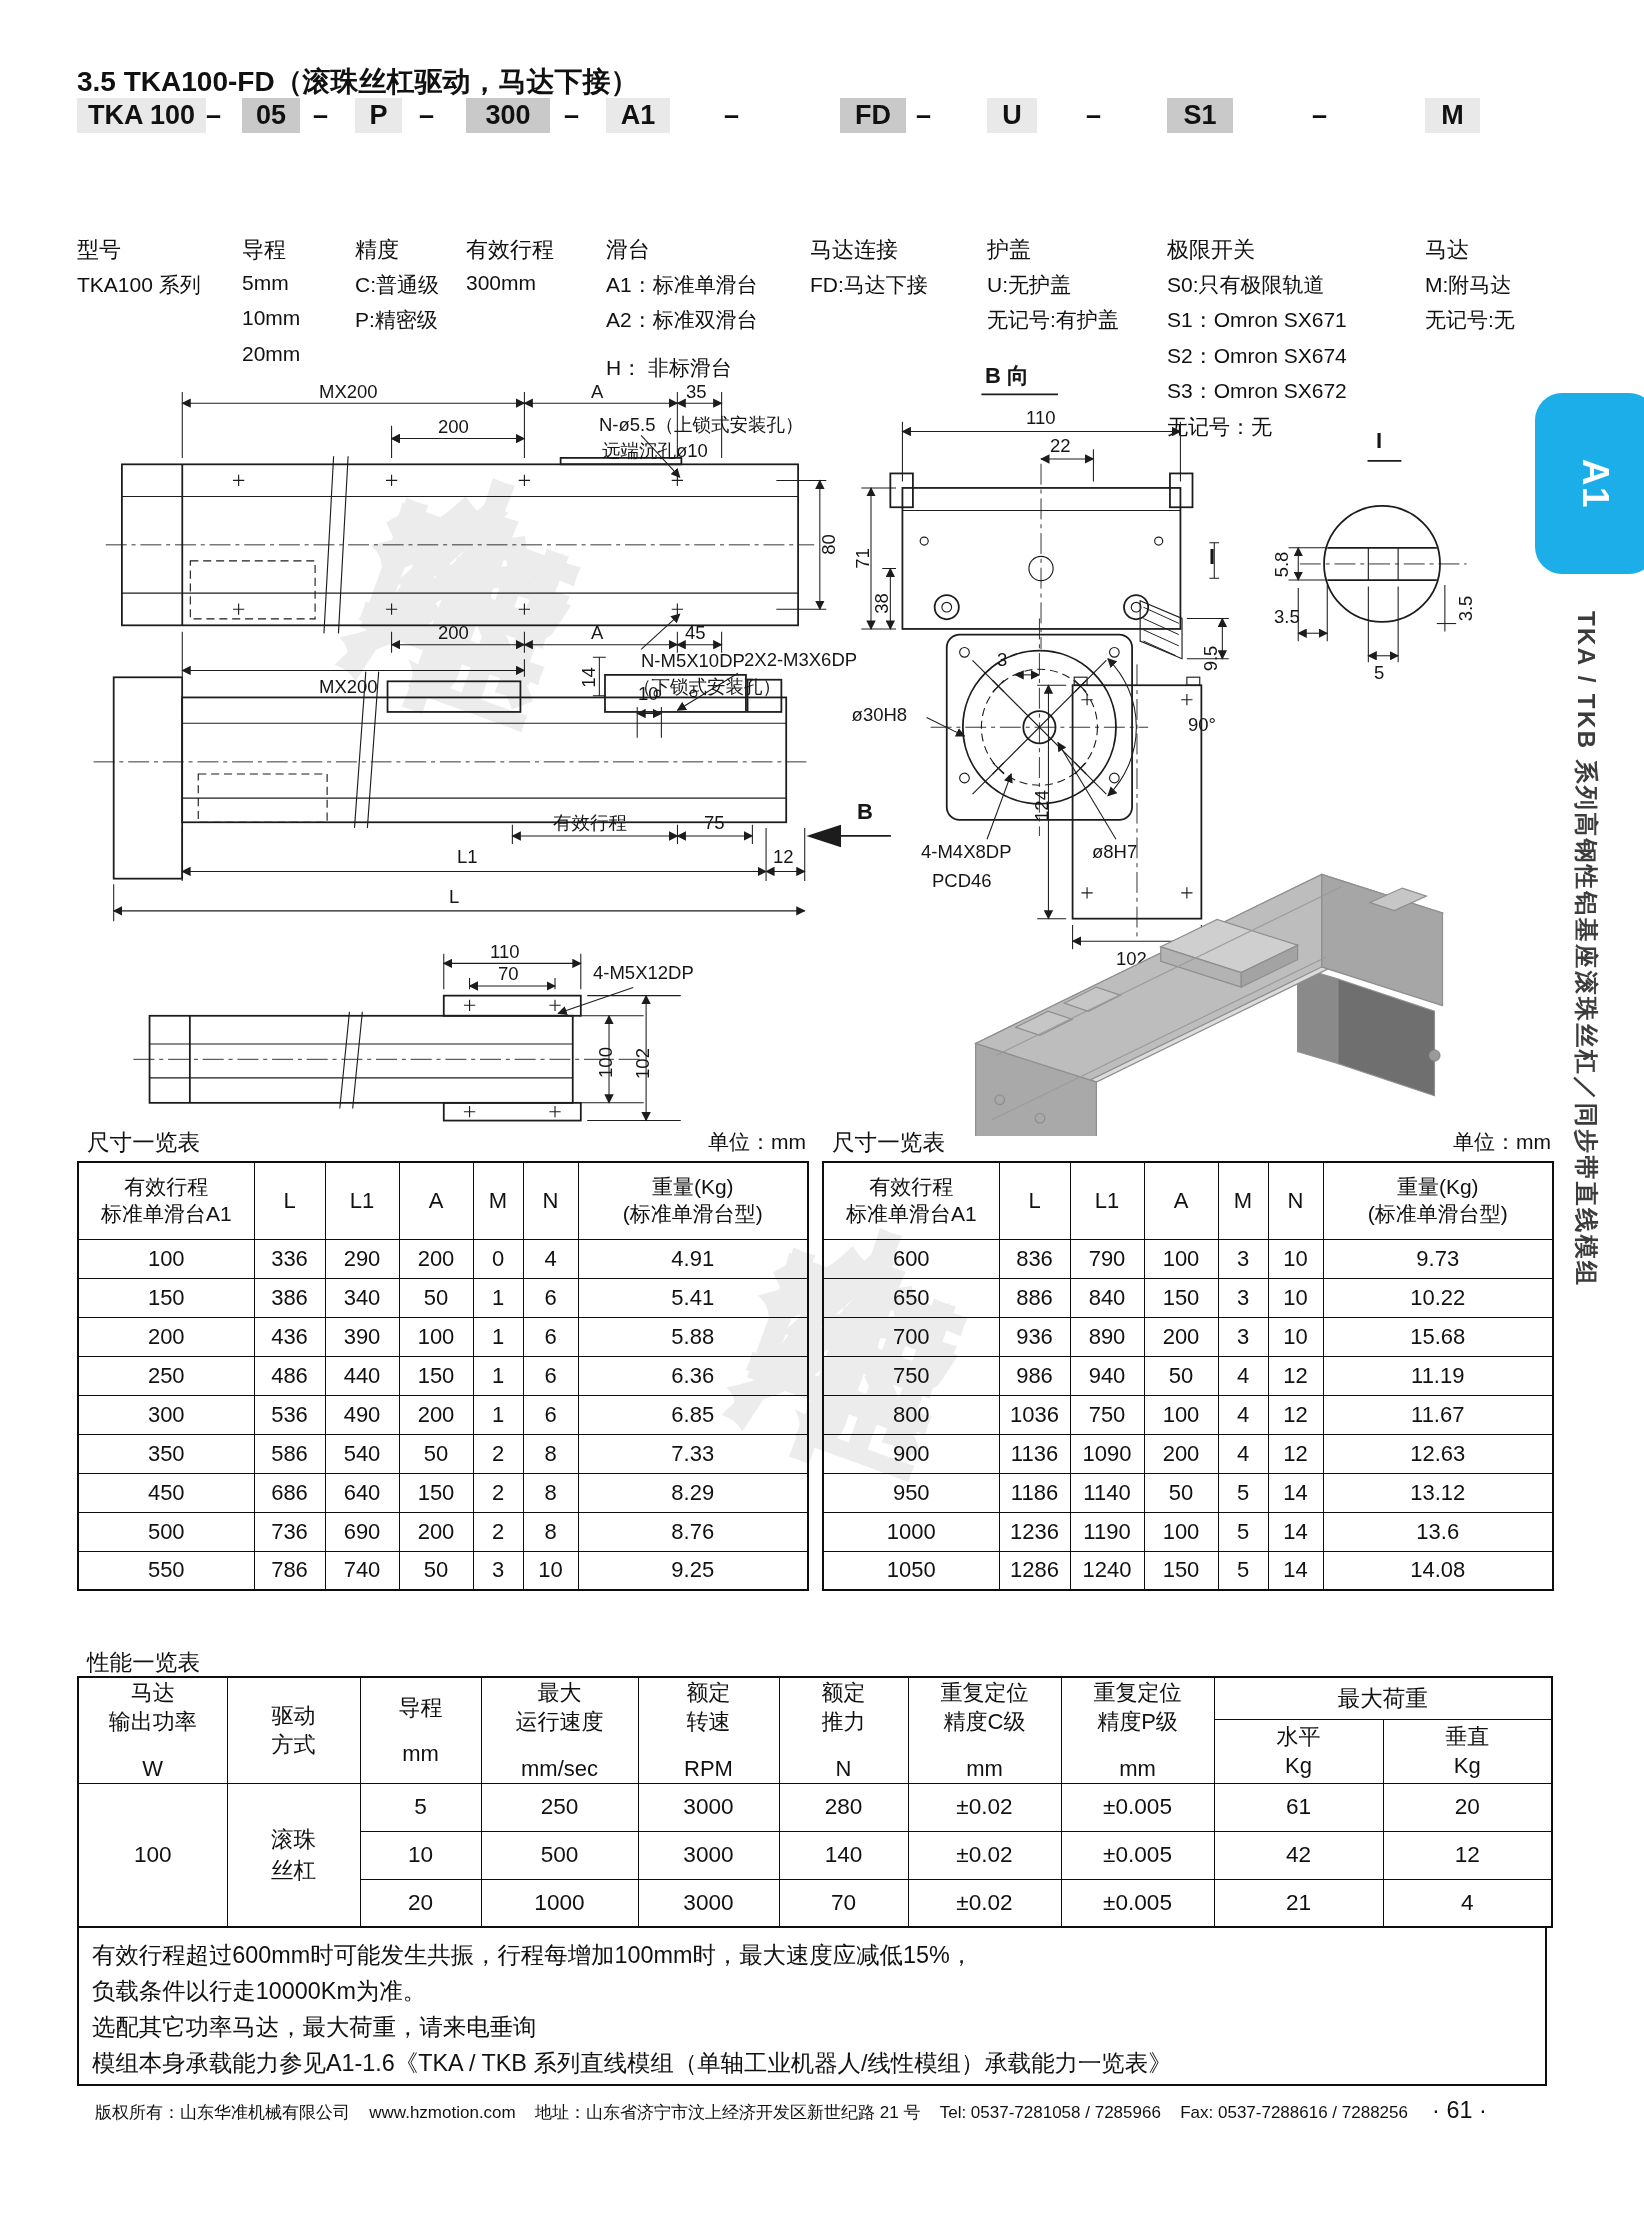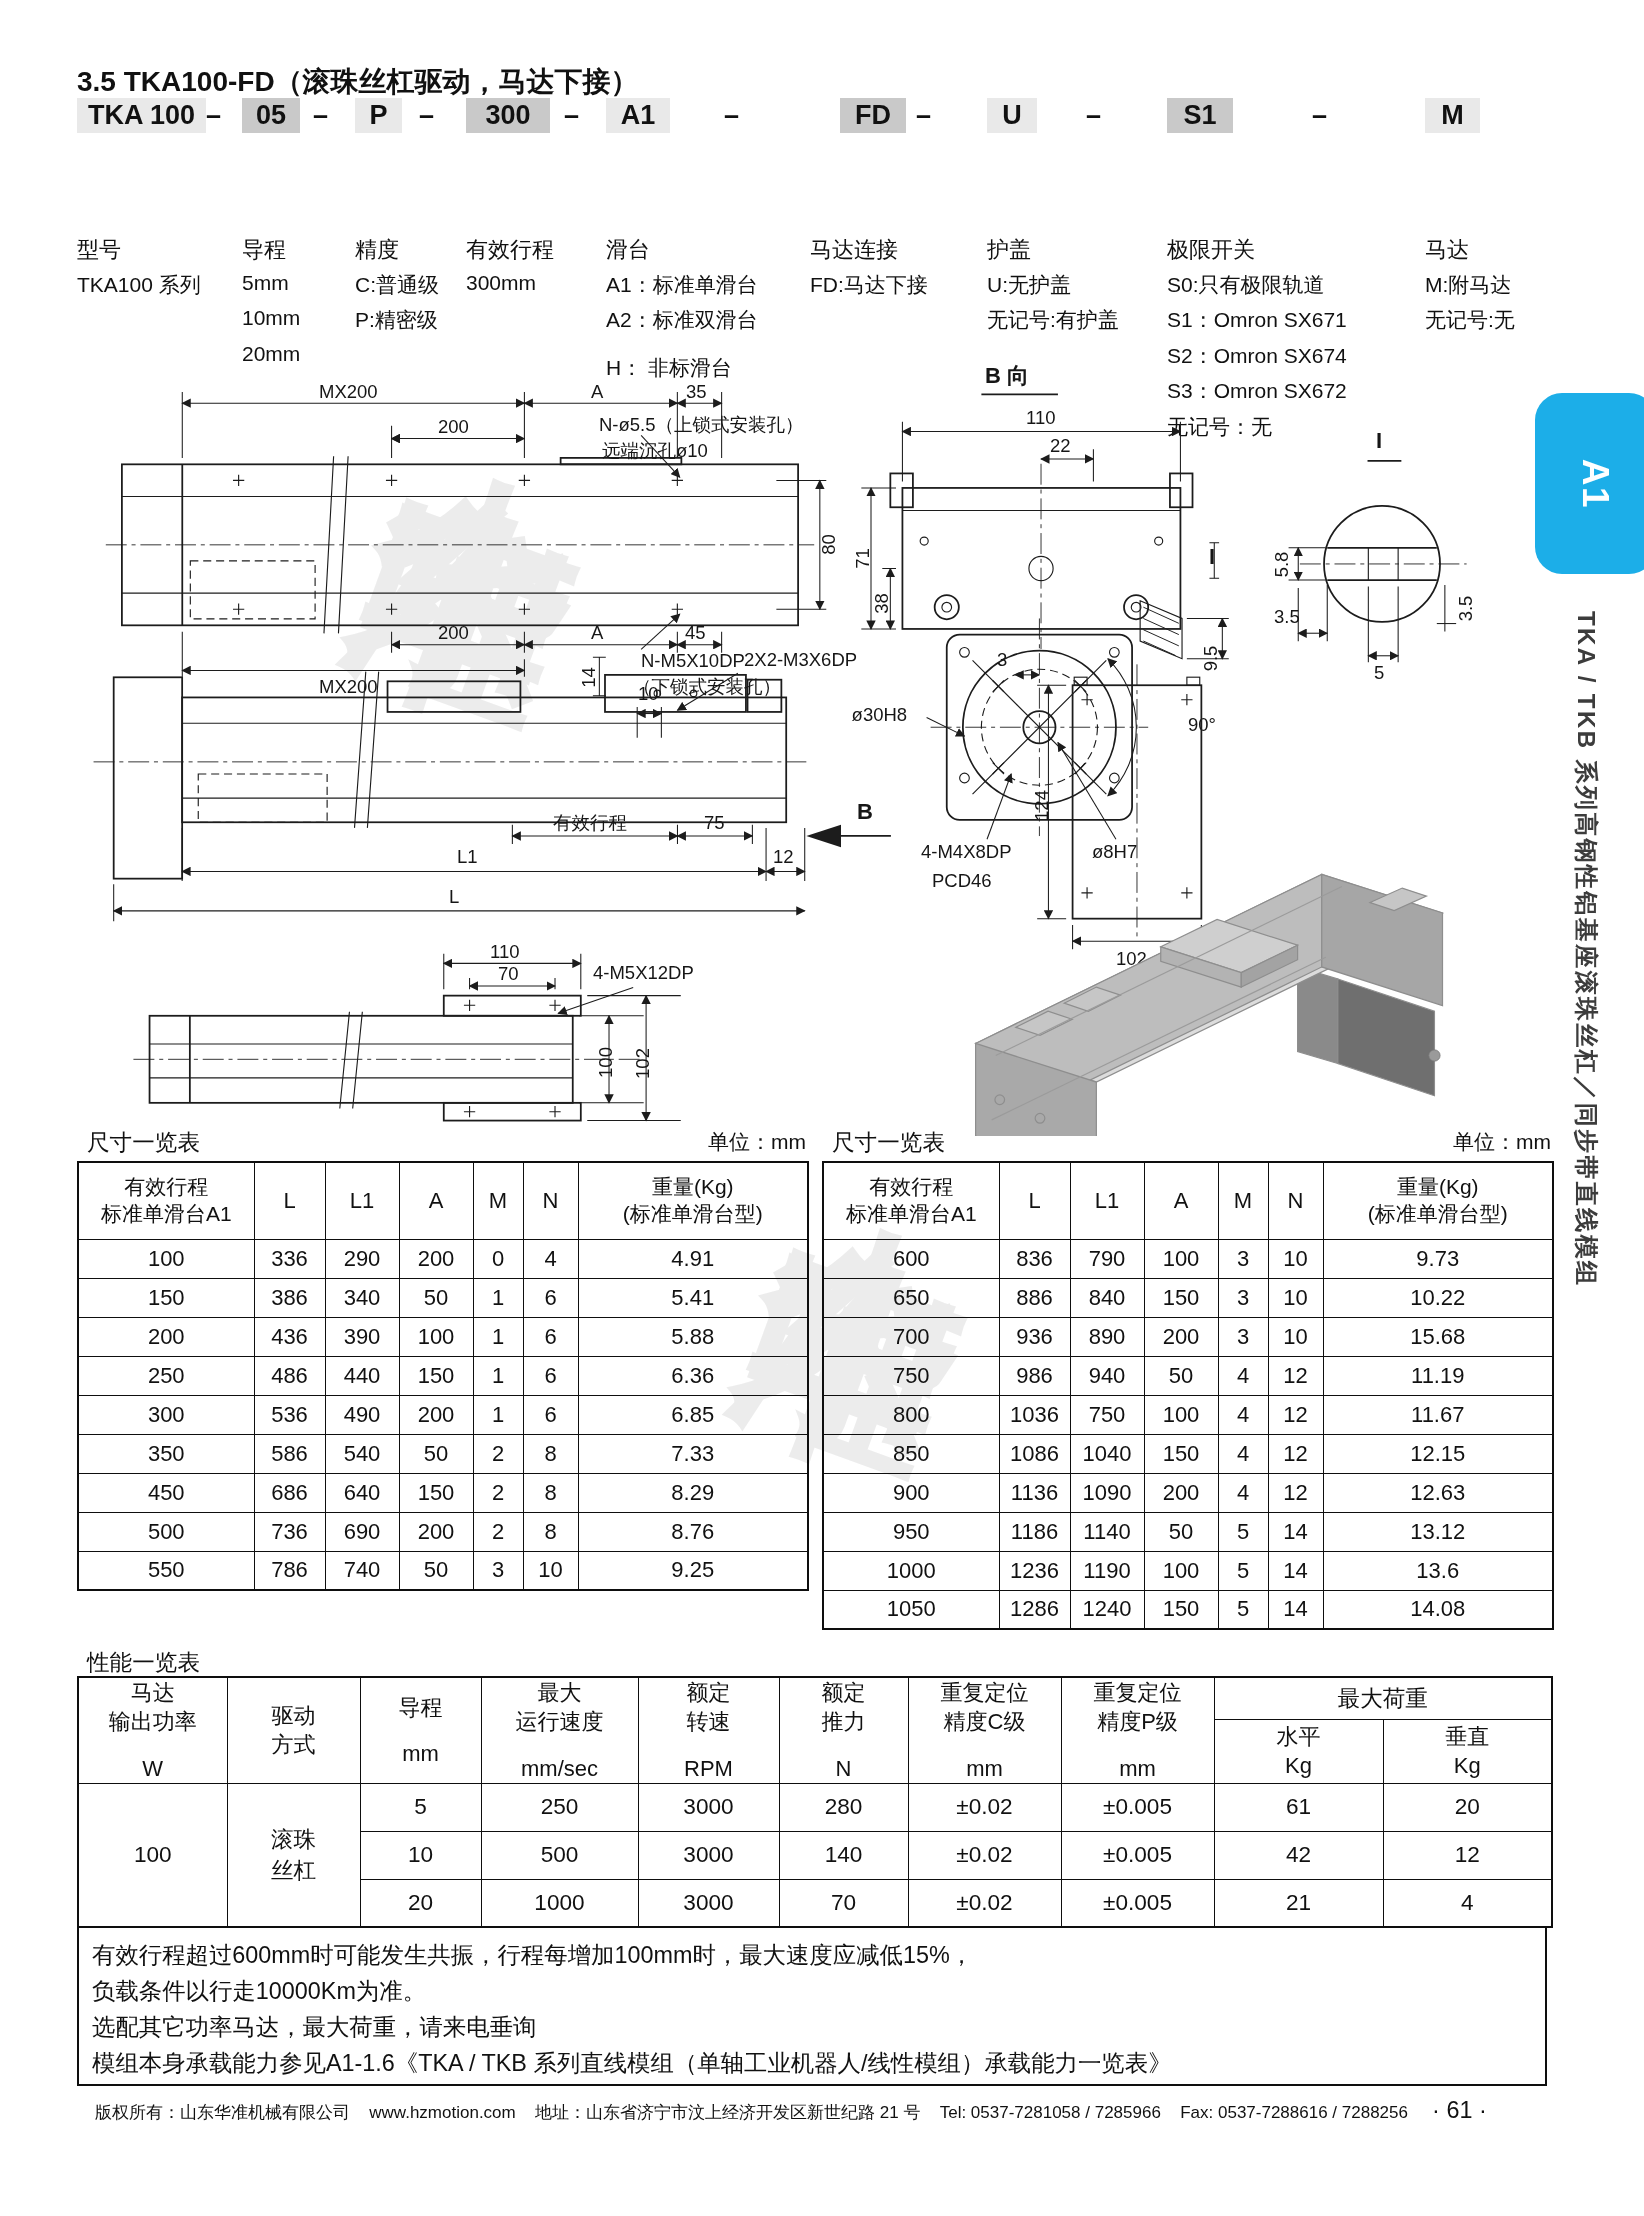--- a/index.html
+++ b/index.html
@@ -606,29 +606,20 @@
         <tr>
           <td>800</td>
           <td>1036</td>
           <td>750</td>
           <td>100</td>
           <td>4</td>
           <td>12</td>
           <td>11.67</td>
         </tr>
         <tr>
-          <td>850</td>
-          <td>1086</td>
-          <td>1040</td>
-          <td>150</td>
-          <td>4</td>
-          <td>12</td>
-          <td>12.15</td>
-        </tr>
-        <tr>
           <td>900</td>
           <td>1136</td>
           <td>1090</td>
           <td>200</td>
           <td>4</td>
           <td>12</td>
           <td>12.63</td>
         </tr>
         <tr>
           <td>950</td>

